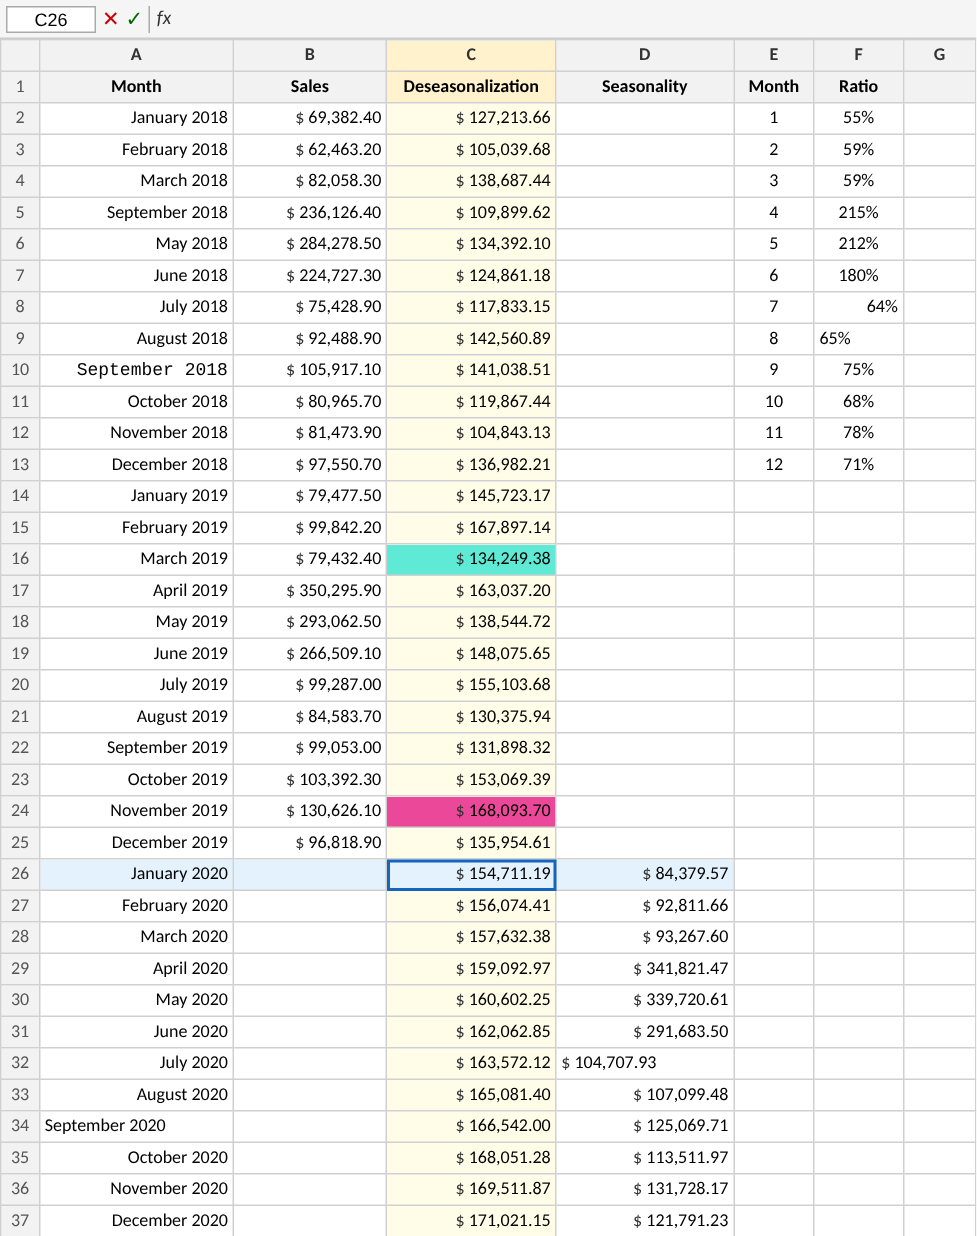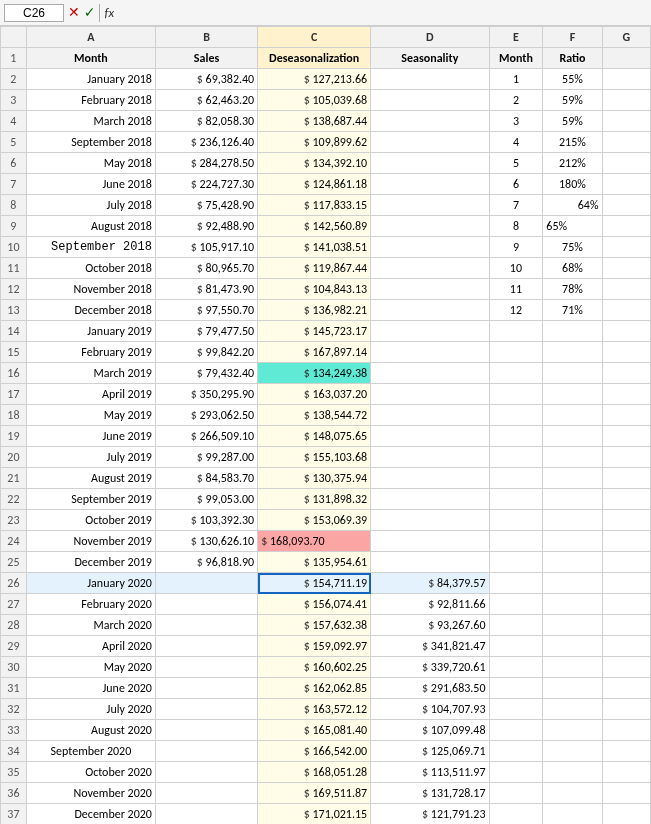--- a/index.html
+++ b/index.html
@@ -366,21 +366,21 @@
           <td style="text-align: right; background-color: rgb(255, 253, 231);"><span style="color:#333">$</span>&nbsp;153,069.39</td>
           <td style="text-align: right;"></td>
           <td style="text-align: center;"></td>
           <td style="text-align: center;"></td>
           <td></td>
         </tr>
         <tr>
           <td class="row-num">24</td>
           <td style="text-align: right;">November 2019</td>
           <td style="text-align: right;"><span style="color:#333">$</span>&nbsp;130,626.10</td>
-          <td style="text-align: left; background-color: #fca5a5;"><span style="color:#333">$</span>&nbsp;168,093.70</td>
+          <td style="text-align: right; background-color: #ec4899;"><span style="color:#333">$</span>&nbsp;168,093.70</td>
           <td style="text-align: right;"></td>
           <td style="text-align: center;"></td>
           <td style="text-align: center;"></td>
           <td></td>
         </tr>
         <tr>
           <td class="row-num">25</td>
           <td style="text-align: right;">December 2019</td>
           <td style="text-align: right;"><span style="color:#333">$</span>&nbsp;96,818.90</td>
           <td style="text-align: right; background-color: rgb(255, 253, 231);"><span style="color:#333">$</span>&nbsp;135,954.61</td>
@@ -447,38 +447,38 @@
           <td style="text-align: right;"><span style="color:#333">$</span>&nbsp;291,683.50</td>
           <td style="text-align: center;"></td>
           <td style="text-align: center;"></td>
           <td></td>
         </tr>
         <tr>
           <td class="row-num">32</td>
           <td style="text-align: right;">July 2020</td>
           <td style="text-align: right;"></td>
           <td style="text-align: right; background-color: rgb(255, 253, 231);"><span style="color:#333">$</span>&nbsp;163,572.12</td>
-          <td style="text-align: right; margin-top: 14px;"><span style="color:#333">$</span>&nbsp;104,707.93</td>
+          <td style=" margin-top: 14px;"><span style="color:#333">$</span>&nbsp;104,707.93</td>
           <td style="text-align: center;"></td>
           <td style="text-align: center;"></td>
           <td></td>
         </tr>
         <tr>
           <td class="row-num">33</td>
           <td style="text-align: right;">August 2020</td>
           <td style="text-align: right;"></td>
           <td style="text-align: right; background-color: rgb(255, 253, 231);"><span style="color:#333">$</span>&nbsp;165,081.40</td>
           <td style="text-align: right;"><span style="color:#333">$</span>&nbsp;107,099.48</td>
           <td style="text-align: center;"></td>
           <td style="text-align: center;"></td>
           <td></td>
         </tr>
         <tr>
           <td class="row-num">34</td>
-          <td style="text-align: center;">September 2020</td>
+          <td style="text-align: left;">September 2020</td>
           <td style="text-align: right;"></td>
           <td style="text-align: right; background-color: rgb(255, 253, 231);"><span style="color:#333">$</span>&nbsp;166,542.00</td>
           <td style="text-align: right;"><span style="color:#333">$</span>&nbsp;125,069.71</td>
           <td style="text-align: center;"></td>
           <td style="text-align: center;"></td>
           <td></td>
         </tr>
         <tr>
           <td class="row-num">35</td>
           <td style="text-align: right;">October 2020</td>

